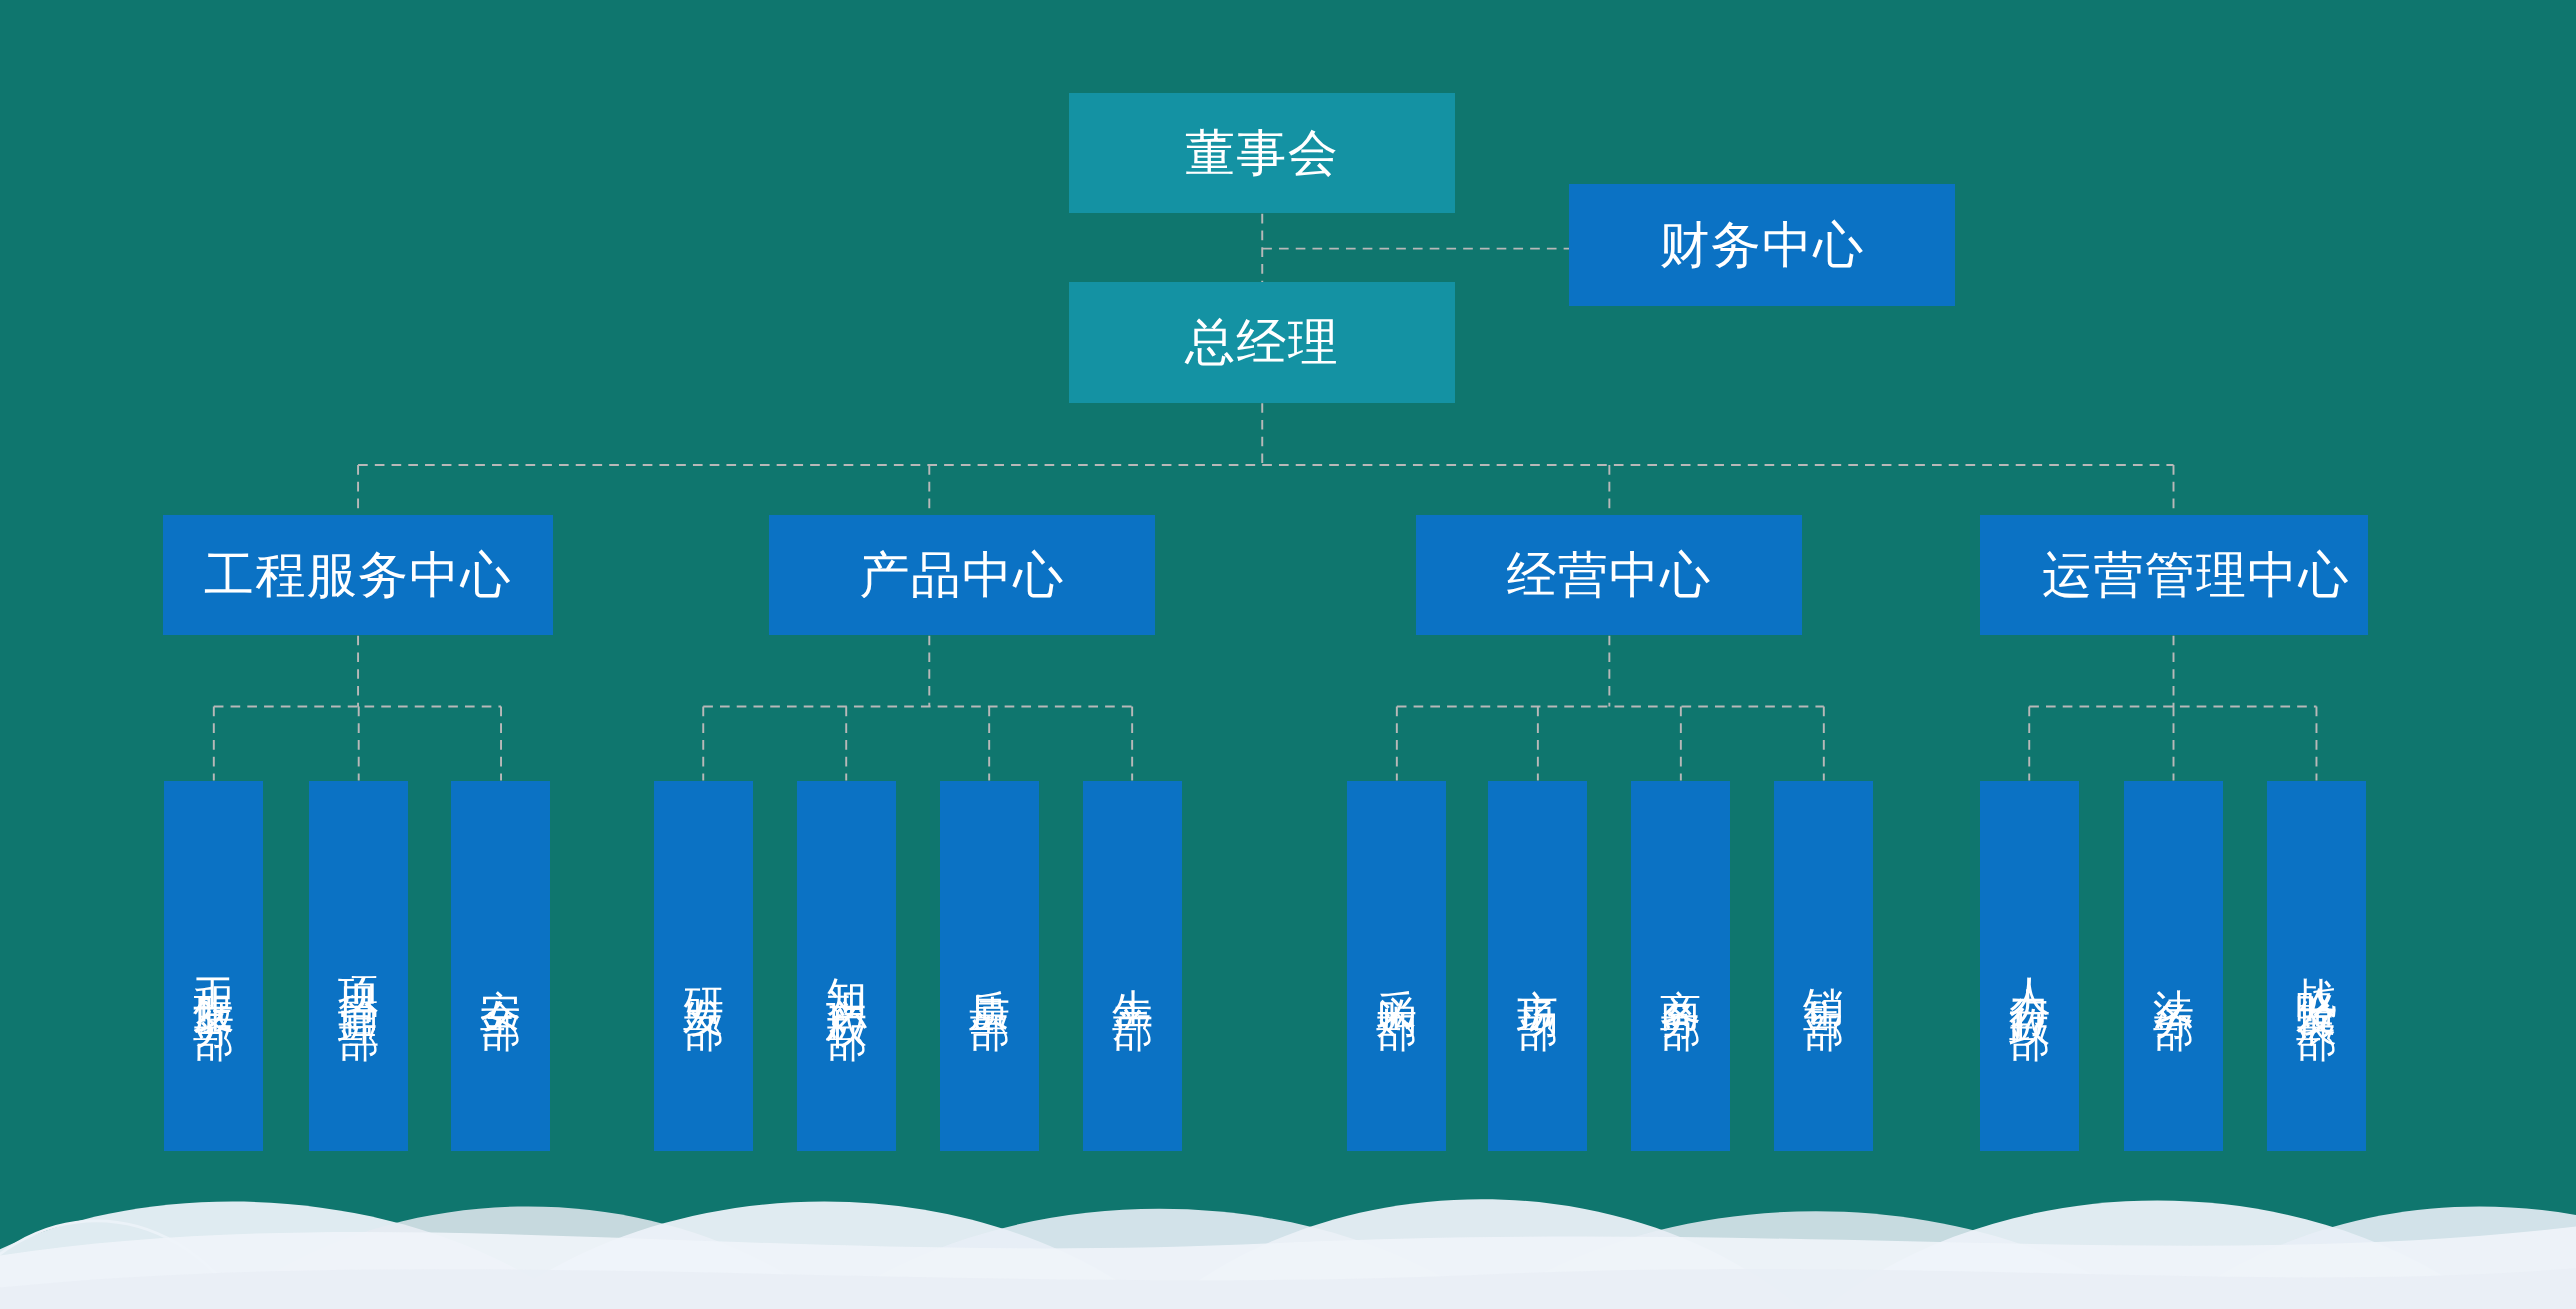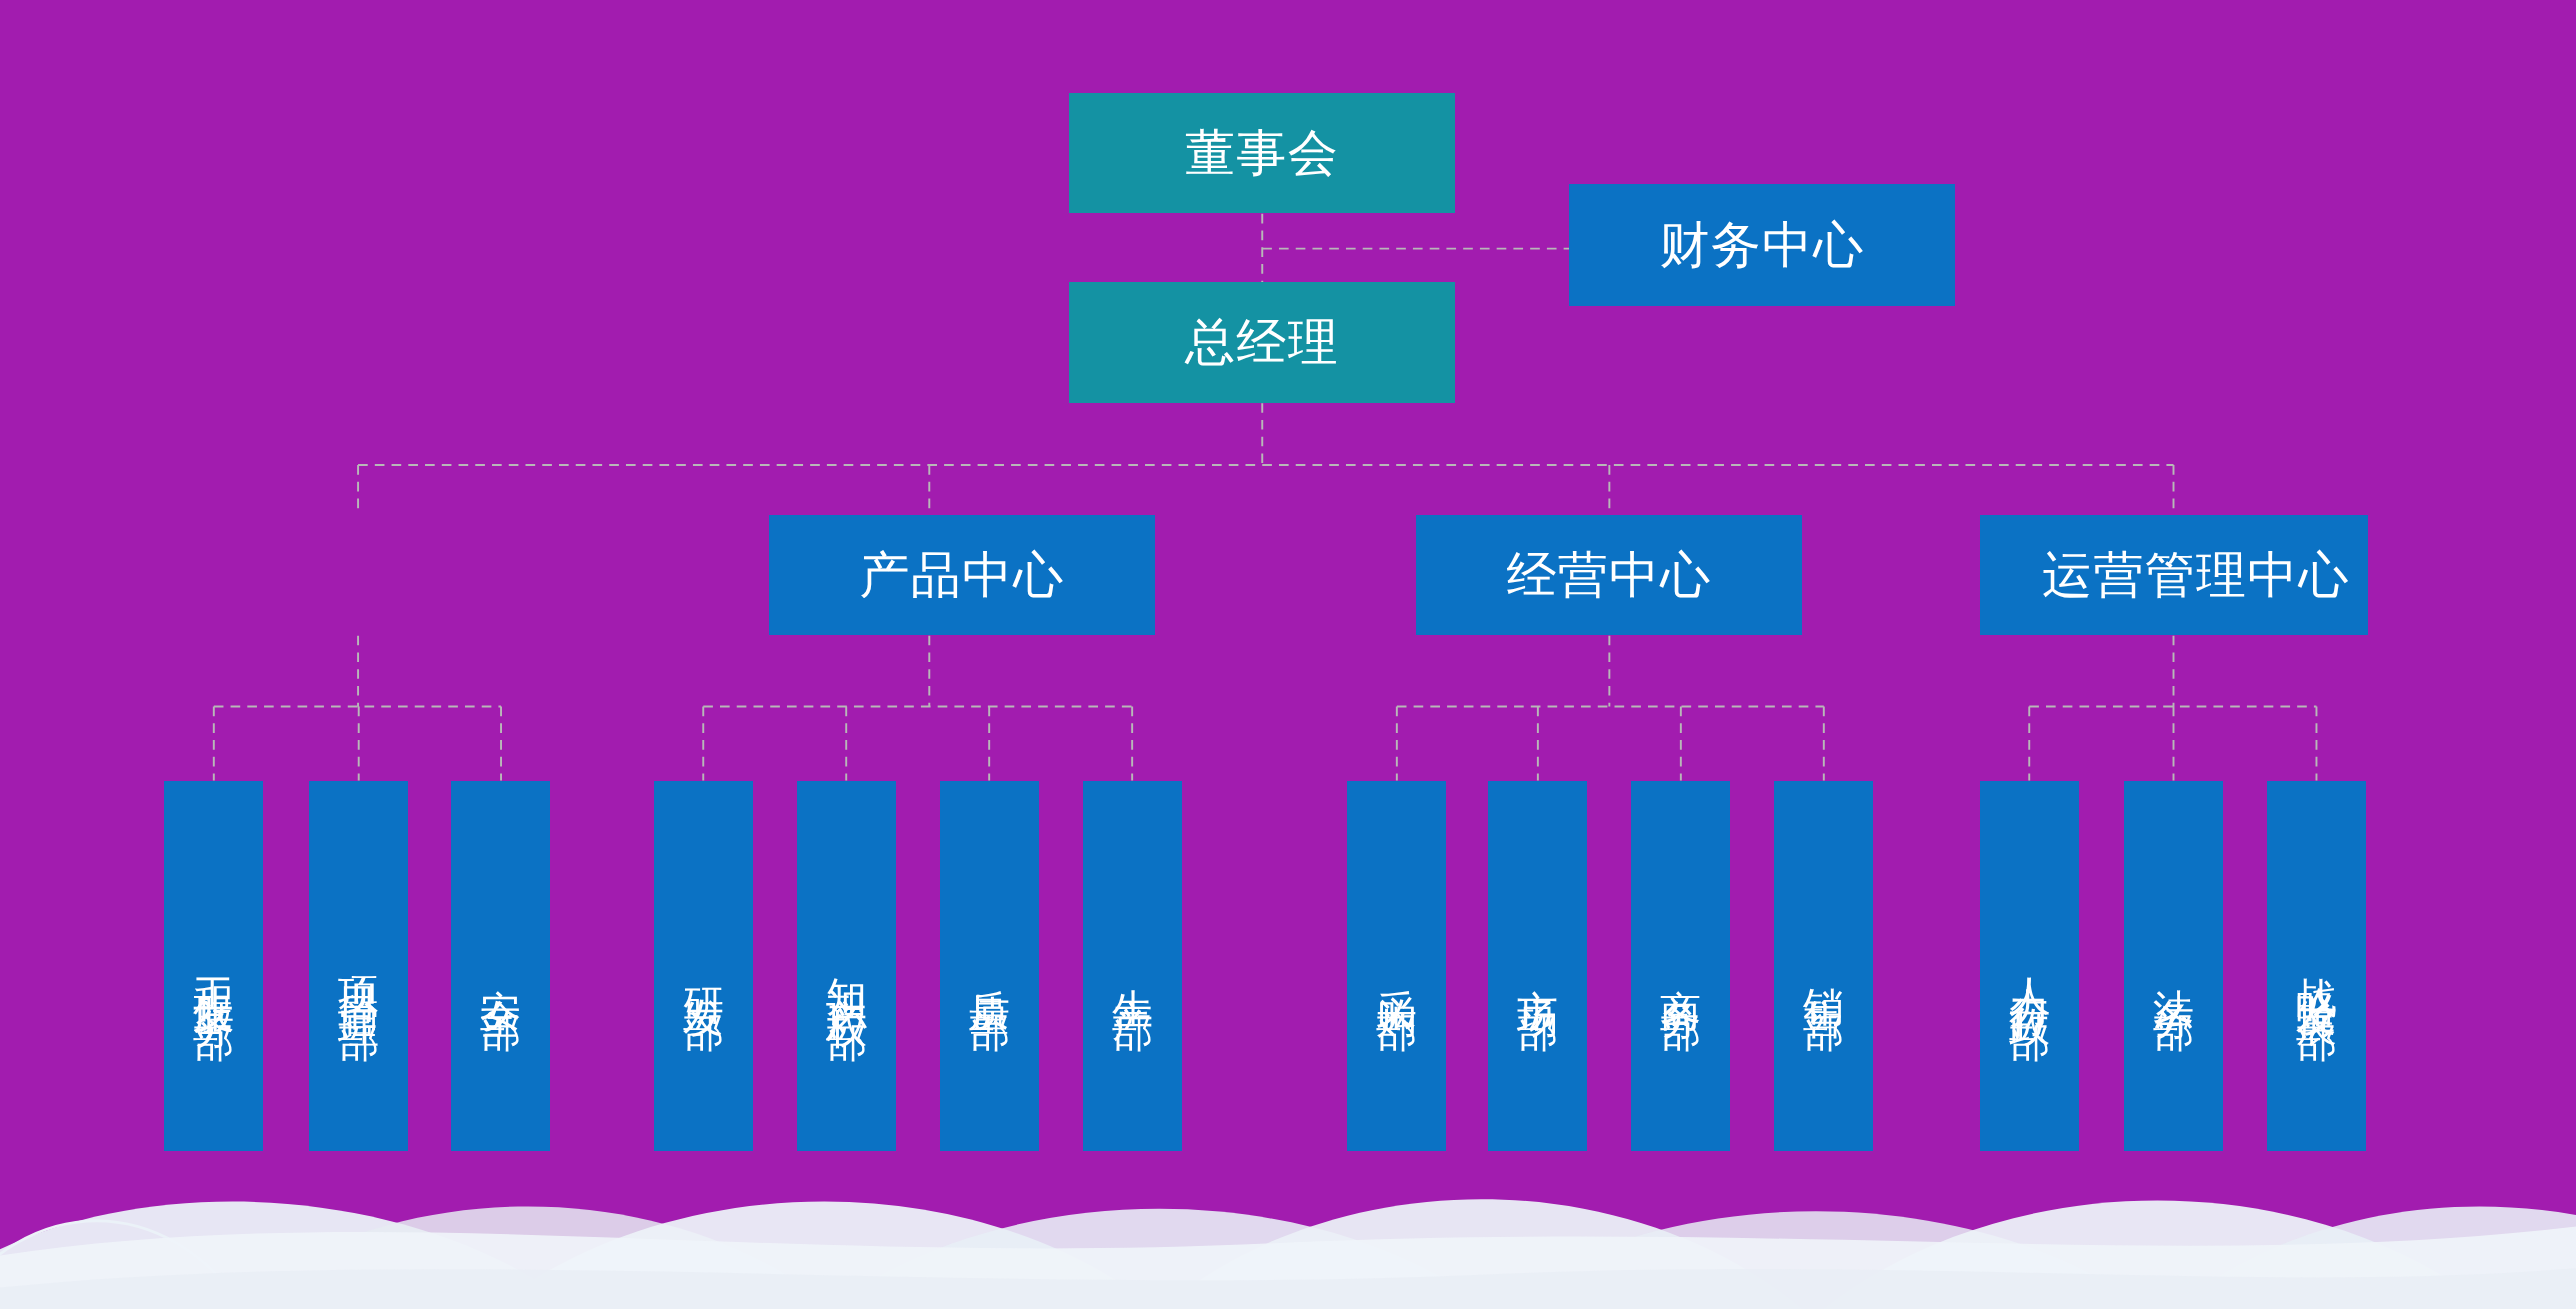--- a/index.html
+++ b/index.html
@@ -1,17 +1,17 @@
 <!DOCTYPE html>
 <html style="font-size:10.3px"><head>
 <meta charset="utf-8">
 <style>
   html,body{margin:0;padding:0;background:#ffffff;}
   #canvas{
-    position:relative;width:2576px;height:1310px;background:#a21caf;
+    position:relative;width:2576px;height:1310px;background:#0f766e;
     overflow:hidden;font-family:"Liberation Sans",sans-serif;
   }
   .node{position:absolute;display:flex;align-items:center;justify-content:center;
     color:#ffffff;box-sizing:border-box;}
   .node-h{font-size:50px;letter-spacing:1.3px;}
   .teal{background:#1492A3;}
   .blue{background:#0B72C4;}
   .node-v{width:99px;height:370px;font-size:41px;}
   .node-v span{
     writing-mode:vertical-rl;text-orientation:upright;
@@ -67,20 +67,21 @@
     <path d="M2830 235 C 3116 8 3584 8 3870 235 Z" fill="#ECF1F8" opacity="0.95"></path>
     <path d="M3370 235 C 3634 20 4066 20 4330 235 Z" fill="#E8EEF6" opacity="0.9"></path>
     <path d="M0 150 C 600 60 1200 170 2000 130 C 2800 95 3400 175 4000 105 L 4000 235 L 0 235 Z" fill="#F0F4FA" opacity="0.9"></path>
     <path d="M0 200 C 700 130 1500 215 2300 180 C 3000 150 3500 210 4000 170 L 4000 235 L 0 235 Z" fill="#E9EEF5" opacity="0.8"></path>
   </svg>
 
   <div id="n-board" class="node node-h teal">董事会</div>
   <div id="n-finance" class="node node-h blue">财务中心</div>
   <div id="n-gm" class="node node-h teal">总经理</div>
 
+  <div id="n-c0" class="node node-h blue">工程服务中心</div>
   <div id="n-c1" class="node node-h blue">产品中心</div>
   <div id="n-c2" class="node node-h blue">经营中心</div>
   <div id="n-c3" class="node node-h blue">运营管理中心</div>
 
   <div id="n-d00" class="node node-v col blue">
     <span>工程服务部</span>
     </div>
   <div id="n-d01" class="node node-v col blue">
     <span>项目管理部</span>
     </div>

